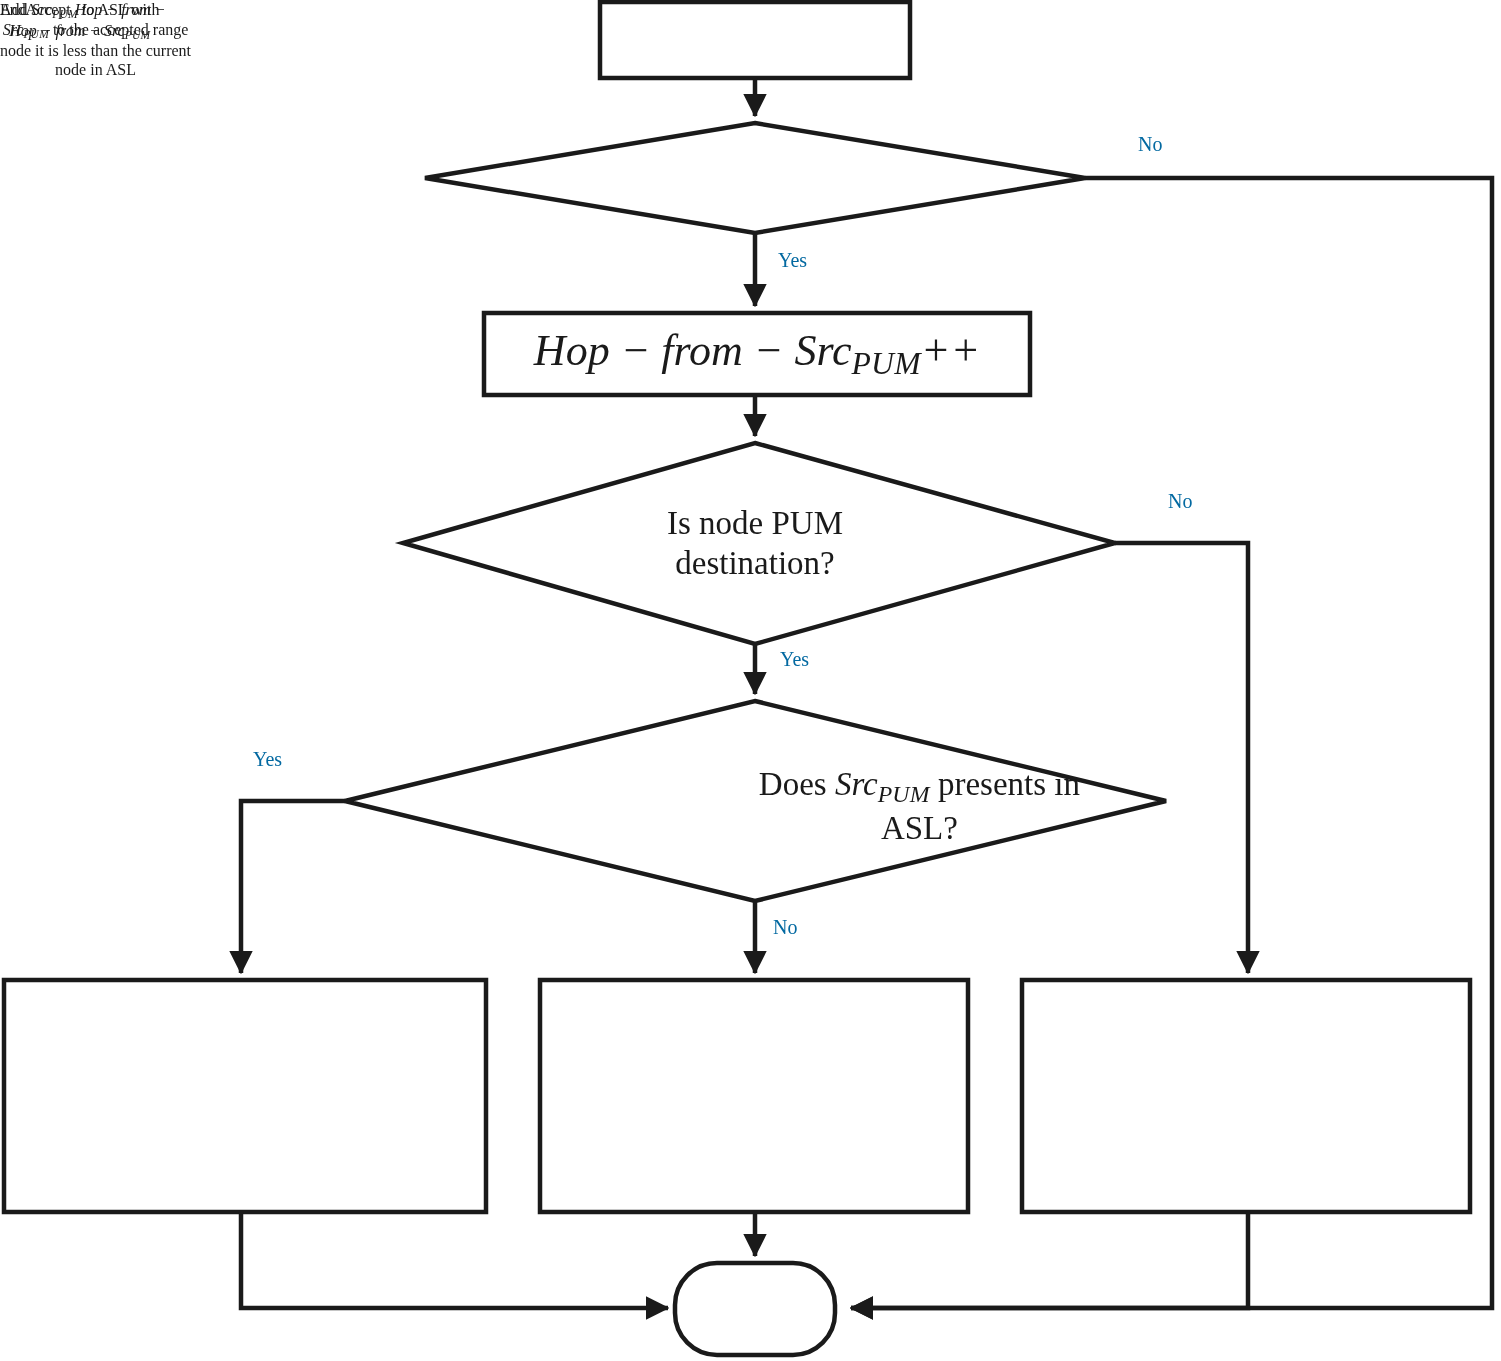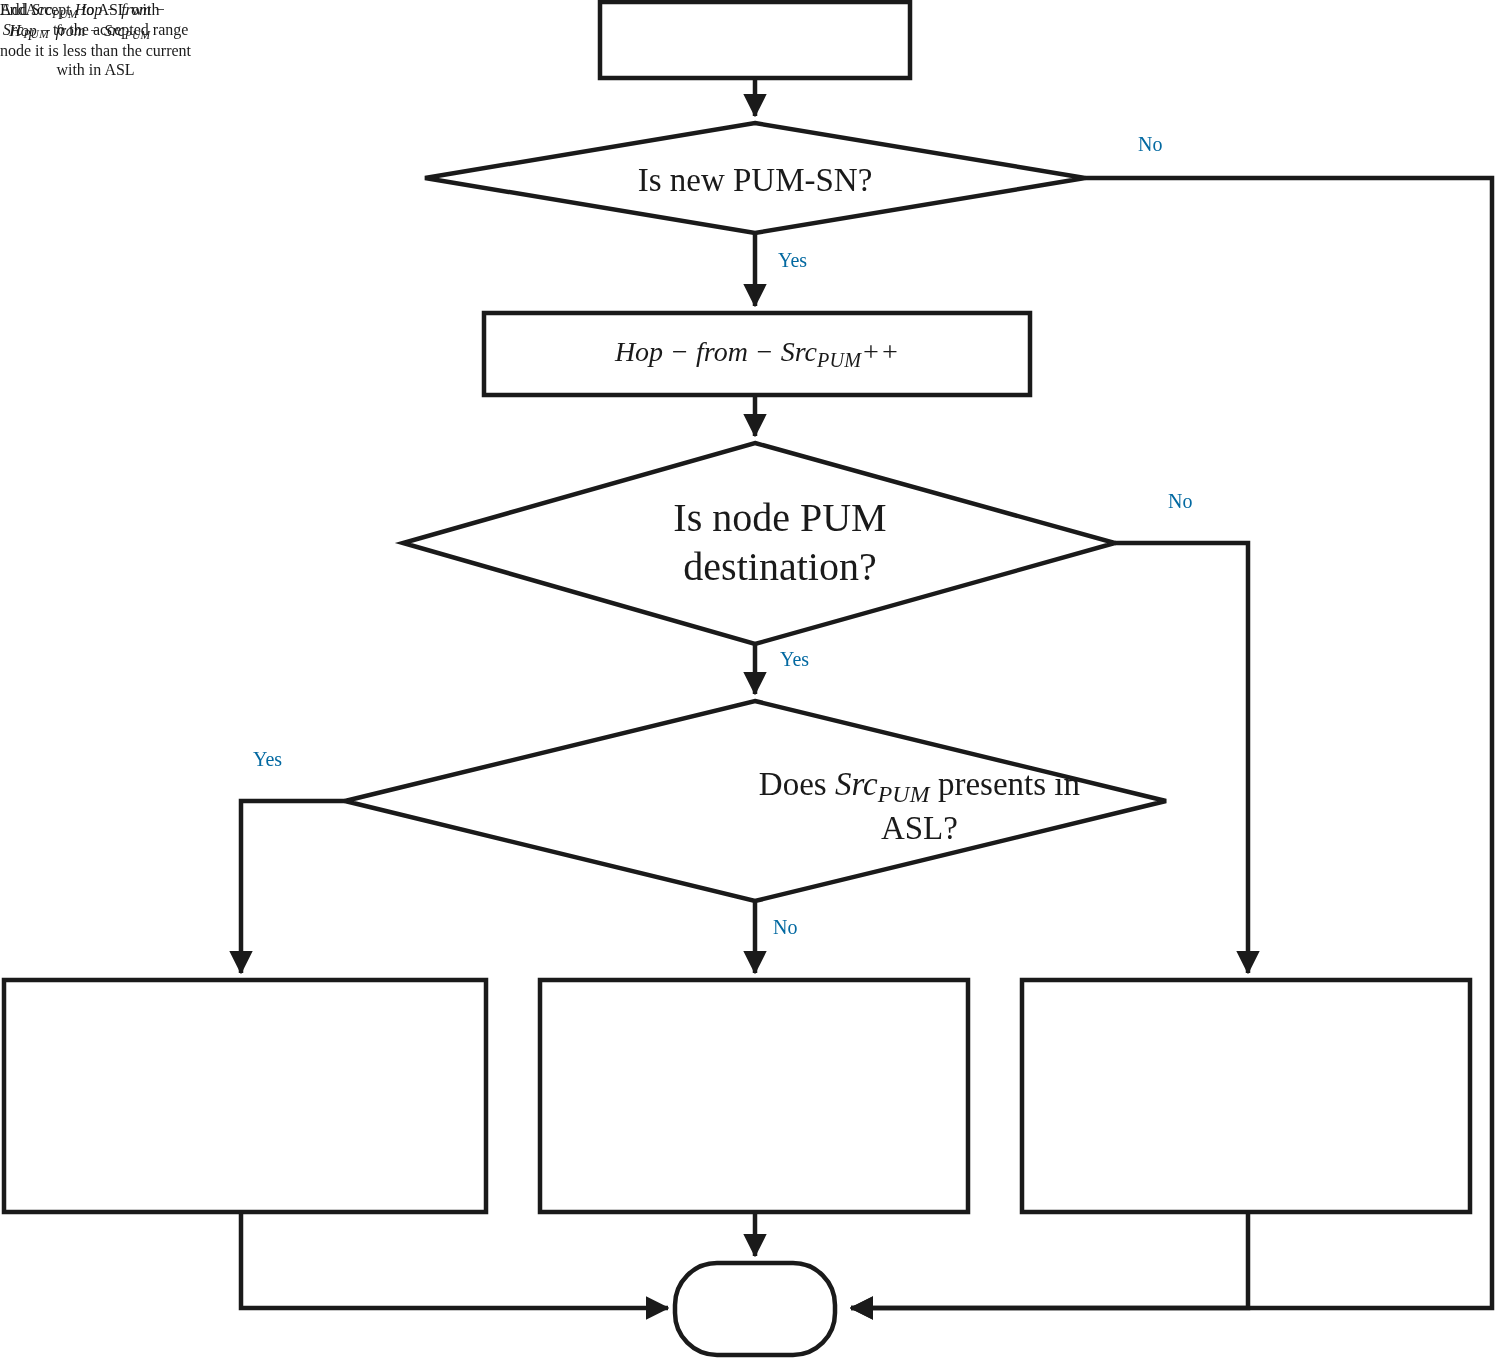--- a/index.html
+++ b/index.html
@@ -47,22 +47,22 @@
     font-family: "Liberation Serif", "DejaVu Serif", serif;
   }
   .sub {
     font-style: italic;
     font-size: 0.72em;
     vertical-align: -0.28em;
     letter-spacing: 0.2px;
   }
   .t-accept   { left: 600px; top: 0px;    width: 310px; height: 78px;  font-size: 33px; }
   .t-d1       { left: 430px; top: 135px;  width: 650px; height: 90px;  font-size: 33px; }
-  .t-proc     { left: 484px; top: 313px;  width: 546px; height: 82px;  font-size: 28px; }
-  .t-d2       { left: 525px; top: 490px;  width: 510px; height: 106px; font-size: 40px; }
+  .t-proc     { left: 484px; top: 313px;  width: 546px; height: 82px;  font-size: 44px; }
+  .t-d2       { left: 500px; top: 490px;  width: 510px; height: 106px; font-size: 33px; }
   .t-d3       { left: 430px; top: 756px;  width: 650px; height: 100px; font-size: 33px; justify-content: flex-end; }</style>
 </head>
 <body>
 
 <div id="canvas">
 
   <svg id="flow-svg" viewBox="0 0 1501 1361">
     <defs>
       <marker id="arrow" viewBox="0 0 10 10" refX="9.4" refY="5" markerWidth="5.2" markerHeight="5.2" orient="auto-start-reverse">
         <path d="M 0 0 L 10 5 L 0 10 z" fill="#1a1a1a"></path>
@@ -106,21 +106,20 @@
       <polyline points="241,1212 241,1308 668,1308" marker-end="url(#arrow)"></polyline>
 
       <line x1="755" y1="1212" x2="755" y2="1256" marker-end="url(#arrow)"></line>
 
       <polyline points="1248,1212 1248,1308 851,1308" marker-end="url(#arrow)"></polyline>
 
     </g>
   </svg>
 
 
-  <div class="shape-text t-d1">Is new PUM-SN?</div>
 
   <div class="shape-text t-proc">
     <span><span class="mth">Hop − from − Src</span><span class="mth sub">PUM</span><span class="mth">++</span></span>
   </div>
 
   <div class="shape-text t-d2">
     <span>
       <span>Is node PUM</span><br>
       <span>destination?</span>
     </span>
@@ -131,21 +130,21 @@
       <span>Does </span><span class="mth">Src</span><span class="mth sub">PUM</span><span> presents in</span><br>
       <span>ASL?</span>
     </span>
   </div>
 
   <div class="shape-text t-box1">
     <span>
       <span>Accept </span><span class="mth">Hop − from −</span><br>
       <span class="mth">Src</span><span class="mth sub">PUM</span><span> to the accepted range</span><br>
       <span>node it is less than the current</span><br>
-      <span>with in ASL</span>
+      <span>node in ASL</span>
     </span>
   </div>
 
   <div class="shape-text t-box2">
     <span>
       <span>Add </span><span class="mth">Src</span><span class="mth sub">PUM</span><span> to ASL with</span><br>
       <span class="mth">Hop − from − Src</span><span class="mth sub">PUM</span>
     </span>
   </div>
 

